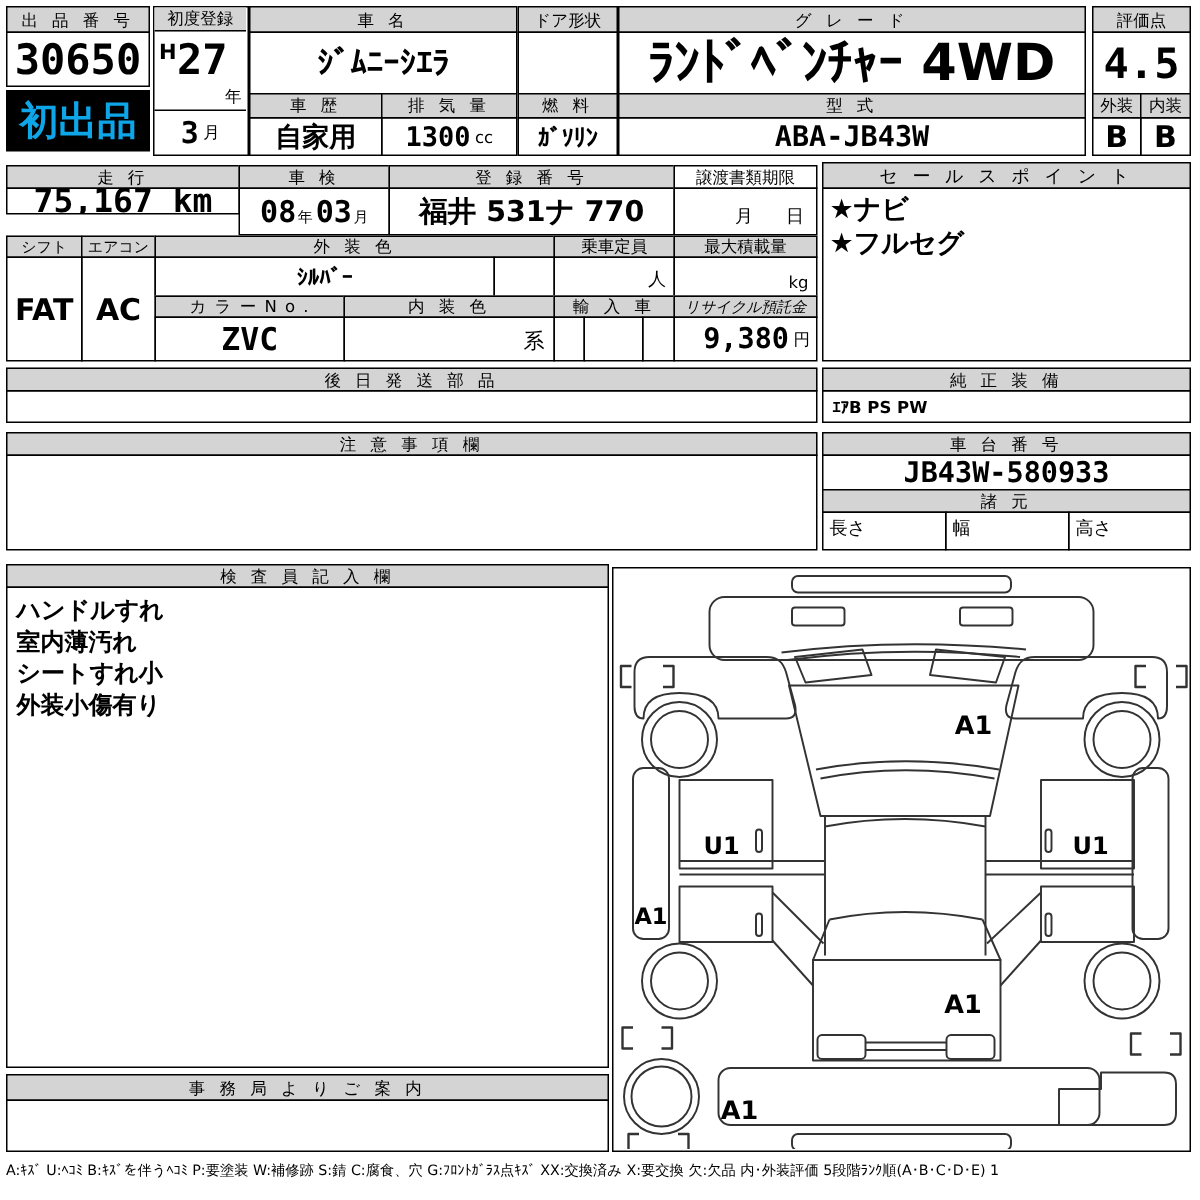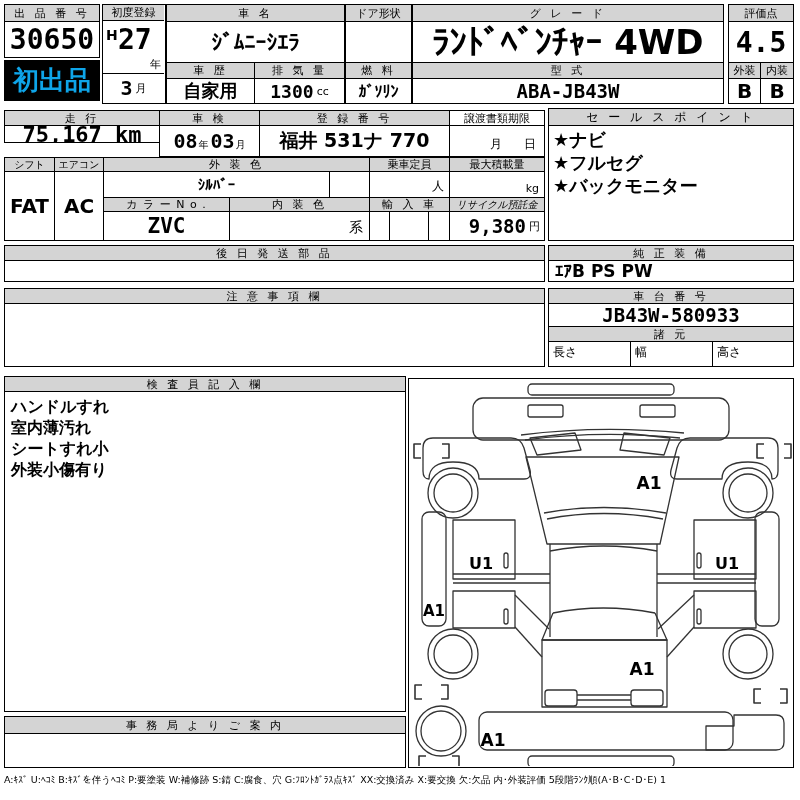--- a/index.html
+++ b/index.html
@@ -111,27 +111,26 @@
   <div class="c b val" style="left:428px;top:211px;width:22px;height:30px;"></div>
   <div class="c b val right" style="left:449px;top:211px;width:96px;height:30px;padding-right:4px;">
     <span class="mono bold" style="font-size:19px;">9,380</span>
     <span class="unit">円</span>
   </div>
 
   <div class="c b hdr" style="left:548px;top:108px;width:246px;height:18px;font-size:12px;">セ ー ル ス ポ イ ン ト</div>
   <div class="c b" style="left:548px;top:125px;width:246px;height:116px;padding:2px 4px;">
     <div class="bold" style="font-size:18px;line-height:23px;">★ナビ</div>
     <div class="bold" style="font-size:18px;line-height:23px;">★フルセグ</div>
-    <div class="bold" style="font-size:18px;line-height:23px;">★バックモニター</div>
   </div>
 
   <div class="c b hdr" style="left:4px;top:245px;width:541px;height:16px;">後 日 発 送 部 品</div>
   <div class="c b val left" style="left:4px;top:260px;width:541px;height:22px;font-size:14px;padding-left:6px;"></div>
   <div class="c b hdr" style="left:548px;top:245px;width:246px;height:16px;">純 正 装 備</div>
-  <div class="c b val left bold" style="left:548px;top:260px;width:246px;height:22px;font-size:17px;padding-left:6px;">ｴｱB PS PW</div>
+  <div class="c b val left bold" style="left:548px;top:260px;width:246px;height:22px;font-size:11px;padding-left:6px;">ｴｱB PS PW</div>
 
   <div class="c b hdr" style="left:4px;top:288px;width:541px;height:16px;">注 意 事 項 欄</div>
   <div class="c b val left" style="left:4px;top:303px;width:541px;height:64px;font-size:14px;padding-left:6px;"></div>
 
   <div class="c b hdr" style="left:548px;top:288px;width:246px;height:16px;">車 台 番 号</div>
   <div class="c b val mono bold" style="left:548px;top:303px;width:246px;height:24px;font-size:19px;">JB43W-580933</div>
   <div class="c b hdr" style="left:548px;top:326px;width:246px;height:16px;">諸 元</div>
   <div class="c b val left" style="left:548px;top:341px;width:83px;height:26px;font-size:12px;padding:2px 4px;align-items:flex-start;">長さ</div>
   <div class="c b val left" style="left:630px;top:341px;width:83px;height:26px;font-size:12px;padding:2px 4px;align-items:flex-start;">幅</div>
   <div class="c b val left" style="left:712px;top:341px;width:82px;height:26px;font-size:12px;padding:2px 4px;align-items:flex-start;">高さ</div>

